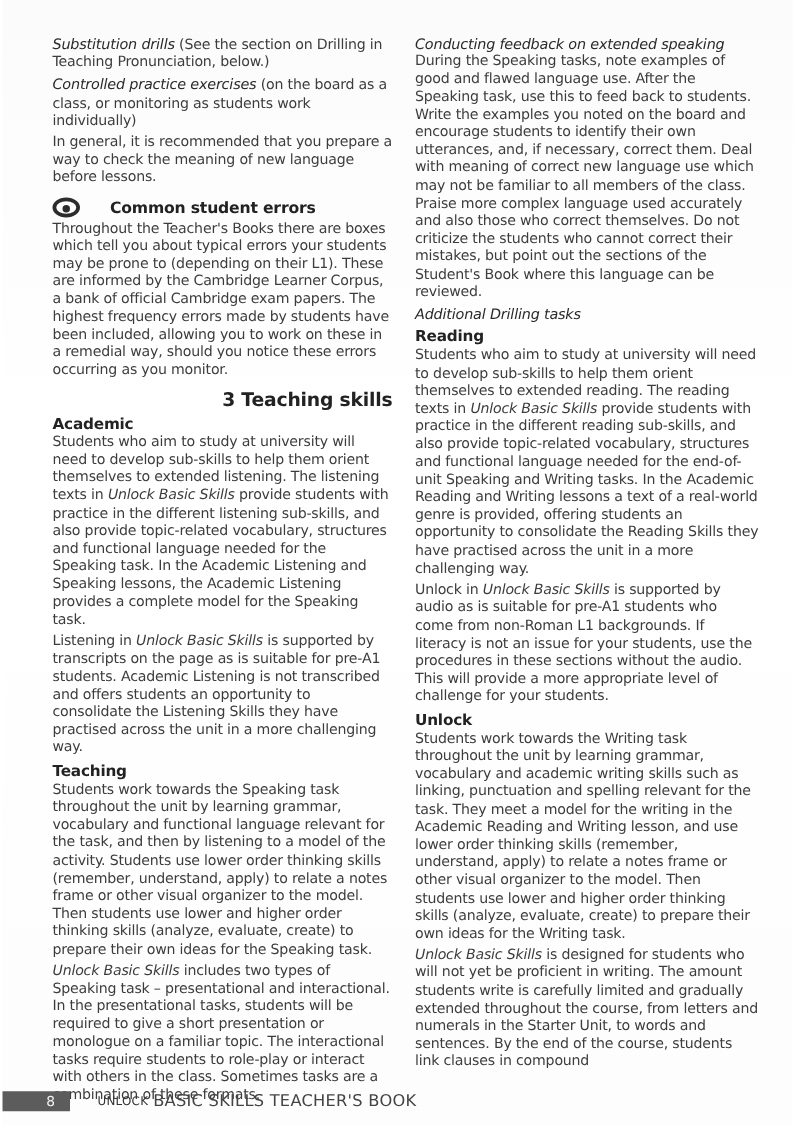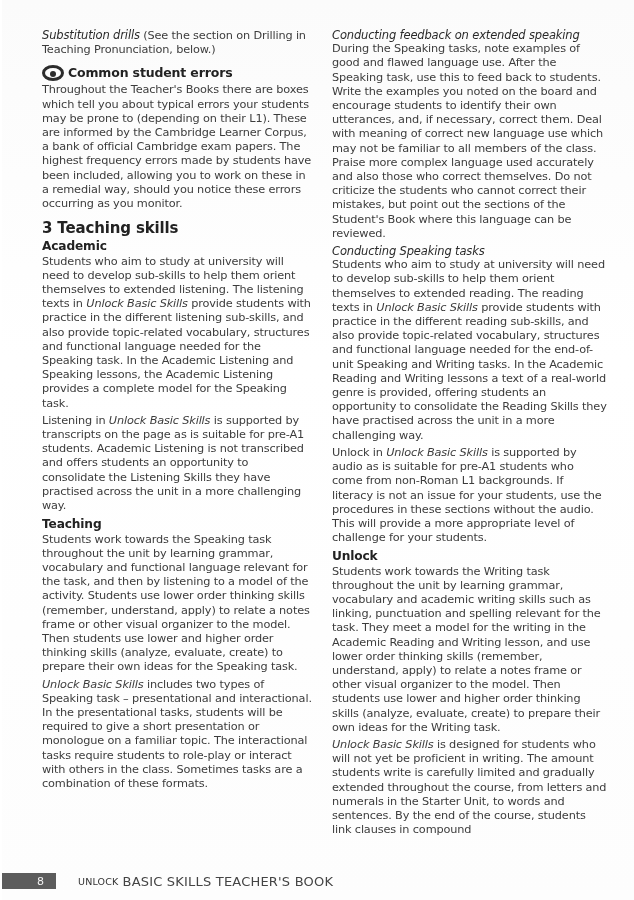--- a/index.html
+++ b/index.html
@@ -38,20 +38,21 @@
       margin: 0;
       font-size: 11.5px;
     }
     .h-box {
       display: flex;
       align-items: center;
       margin: 8px 0 2px 0;
       font-weight: bold;
       font-size: 12.5px;
       color: #222;
+      gap: 20px;
     }
     .eye-icon {
       display: inline-block;
       width: 22px;
       height: 16px;
       border: 3px solid #2c2c2c;
       border-radius: 50%;
       box-sizing: border-box;
       position: relative;
       margin-right: 4px;
@@ -62,20 +63,21 @@
       left: 5px; top: 3px;
       width: 6px; height: 6px;
       border-radius: 50%;
       background: #2c2c2c;
     }
     .h-section {
       font-weight: bold;
       font-size: 15px;
       color: #222;
       margin: 10px 0 3px 0;
+      text-align: right;
     }
     .h-sub {
       font-weight: bold;
       font-size: 12.2px;
       color: #222;
       margin: 4px 0 1px 0;
     }
     .footer {
       position: absolute;
       left: 0;
@@ -110,20 +112,22 @@
       letter-spacing: 0.2px;
     }
   </style>
 </head>
 <body>
 
 <div class="page">
 
   <div class="col col-left">
     <p><span class="sub-ital">Substitution drills</span><span> (See the section on Drilling in Teaching Pronunciation, below.)</span></p>
+    <p><span class="sub-ital">Controlled practice exercises</span><span> (on the board as a class, or monitoring as students work individually)</span></p>
+    <p>In general, it is recommended that you prepare a way to check the meaning of new language before lessons.</p>
 
     <div class="h-box">
       <span class="eye-icon"></span>
       <span>Common student errors</span>
     </div>
     <p>Throughout the Teacher's Books there are boxes which tell you about typical errors your students may be prone to (depending on their L1). These are informed by the Cambridge Learner Corpus, a bank of official Cambridge exam papers. The highest frequency errors made by students have been included, allowing you to work on these in a remedial way, should you notice these errors occurring as you monitor.</p>
 
     <div class="h-section">3 Teaching skills</div>
 
     <div class="h-sub">Academic</div>
@@ -132,22 +136,23 @@
 
     <div class="h-sub">Teaching</div>
     <p>Students work towards the Speaking task throughout the unit by learning grammar, vocabulary and functional language relevant for the task, and then by listening to a model of the activity. Students use lower order thinking skills (remember, understand, apply) to relate a notes frame or other visual organizer to the model. Then students use lower and higher order thinking skills (analyze, evaluate, create) to prepare their own ideas for the Speaking task.</p>
     <p><span class="it">Unlock Basic Skills</span><span> includes two types of Speaking task – presentational and interactional. In the presentational tasks, students will be required to give a short presentation or monologue on a familiar topic. The interactional tasks require students to role-play or interact with others in the class. Sometimes tasks are a combination of these formats.</span></p>
   </div>
 
   <div class="col col-right">
     <div class="sub-ital">Conducting feedback on extended speaking</div>
     <p>During the Speaking tasks, note examples of good and flawed language use. After the Speaking task, use this to feed back to students. Write the examples you noted on the board and encourage students to identify their own utterances, and, if necessary, correct them. Deal with meaning of correct new language use which may not be familiar to all members of the class. Praise more complex language used accurately and also those who correct themselves. Do not criticize the students who cannot correct their mistakes, but point out the sections of the Student's Book where this language can be reviewed.</p>
 
-    <div class="sub-ital">Conducting Speaking tasks</div>
+    <div class="sub-ital">Additional Drilling tasks</div>
 
+    <div class="h-sub">Reading</div>
     <p><span>Students who aim to study at university will need to develop sub-skills to help them orient themselves to extended reading. The reading texts in </span><span class="it">Unlock Basic Skills</span><span> provide students with practice in the different reading sub-skills, and also provide topic-related vocabulary, structures and functional language needed for the end-of-unit Speaking and Writing tasks. In the Academic Reading and Writing lessons a text of a real-world genre is provided, offering students an opportunity to consolidate the Reading Skills they have practised across the unit in a more challenging way.</span></p>
     <p><span>Unlock in </span><span class="it">Unlock Basic Skills</span><span> is supported by audio as is suitable for pre-A1 students who come from non-Roman L1 backgrounds. If literacy is not an issue for your students, use the procedures in these sections without the audio. This will provide a more appropriate level of challenge for your students.</span></p>
 
     <div class="h-sub">Unlock</div>
     <p>Students work towards the Writing task throughout the unit by learning grammar, vocabulary and academic writing skills such as linking, punctuation and spelling relevant for the task. They meet a model for the writing in the Academic Reading and Writing lesson, and use lower order thinking skills (remember, understand, apply) to relate a notes frame or other visual organizer to the model. Then students use lower and higher order thinking skills (analyze, evaluate, create) to prepare their own ideas for the Writing task.</p>
     <p><span class="it">Unlock Basic Skills</span><span> is designed for students who will not yet be proficient in writing. The amount students write is carefully limited and gradually extended throughout the course, from letters and numerals in the Starter Unit, to words and sentences. By the end of the course, students link clauses in compound</span></p>
   </div>
 
   <div class="footer">
     <div class="page-num-bar">8</div>

